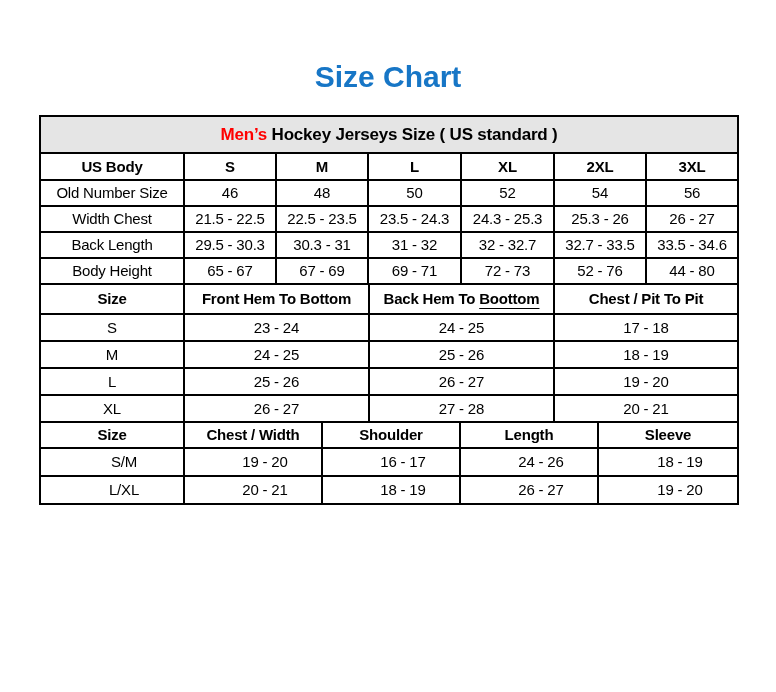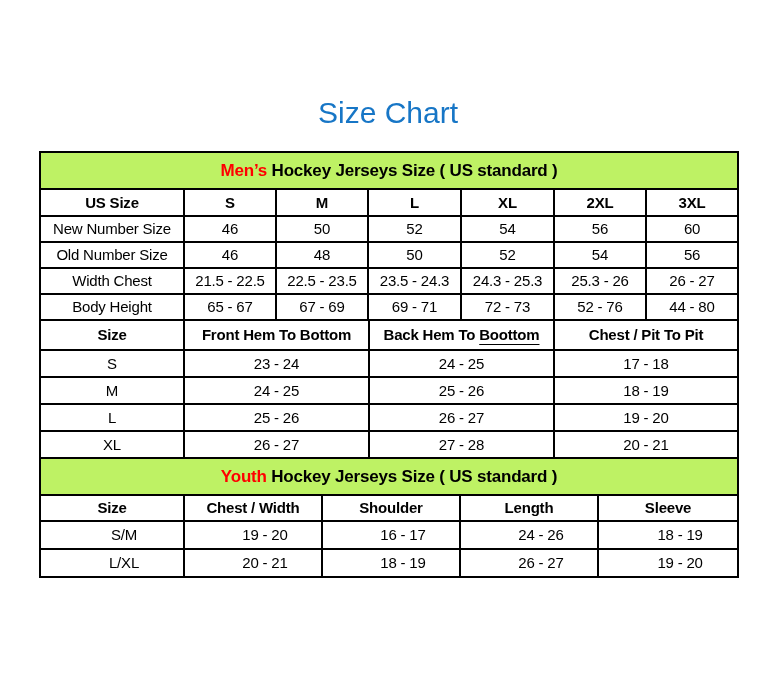--- a/index.html
+++ b/index.html
@@ -2,36 +2,36 @@
 <html><head>
 <meta charset="utf-8">
 <style>
   html,body{margin:0;padding:0;}
   body{
     width:776px;height:692px;background:#ffffff;
     font-family:"Liberation Sans",sans-serif;color:#000;
     -webkit-font-smoothing:antialiased;
   }
   .page-title{
-    margin:16px;padding-top:80px;text-align:center;
-    font-size:30px;line-height:34px;font-weight:400;
+    margin:0;padding-top:60px;text-align:center;
+    font-size:30px;line-height:34px;font-weight:700;
     letter-spacing:0;color:#1776C6;
   }
   .chart-wrap{margin:21px 0 0 39px;width:698px;}
   table{
     border-collapse:collapse;table-layout:fixed;width:698px;
     letter-spacing:-0.2px;
   }
   table + table{margin-top:-2px;}
   th,td{
     border:2px solid #000;padding:0;text-align:center;vertical-align:middle;
     font-size:15px;line-height:1.15;overflow:hidden;
   }
   tr.band td{
-    background:#bef264;height:35px;font-weight:700;font-size:17px;
+    background:#e5e5e5;height:35px;font-weight:700;font-size:17px;
   }
   .red{color:#FF0000;}
   tr.head th{font-weight:700;height:25px;}
   tr.data td{height:24px;font-weight:400;}
   td.rl{font-weight:700;}
   td.rl-plain{font-weight:400;}
   .womens tr.head th{height:28px;}
   .womens tr.data td{height:25px;}
   .youth tr.head th{height:24px;}
   .youth tr.data td{height:26px;padding-left:24px;}
@@ -59,54 +59,54 @@
         <col style="width:93px">
       <col style="width:93px">
         <col style="width:92px">
         <col style="width:92px">
     </colgroup>
     <tbody>
         <tr class="band">
       <td colspan="7"><span class="red">Men’s</span><span> Hockey Jerseys Size ( US standard )</span></td>
     </tr>
     <tr class="head">
-      <th>US Size</th>
+      <th>US Body</th>
       <th>S</th>
       <th>M</th>
       <th>L</th>
       <th>XL</th>
       <th>2XL</th>
       <th>3XL</th>
-    </tr>
-    <tr class="data">
-      <td class="rl-plain">New Number Size</td>
-      <td>46</td>
-      <td>50</td>
-      <td>52</td>
-      <td>54</td>
-      <td>56</td>
-      <td>60</td>
     </tr>
     <tr class="data">
       <td class="rl-plain">Old Number Size</td>
       <td>46</td>
       <td>48</td>
       <td>50</td>
       <td>52</td>
       <td>54</td>
       <td>56</td>
     </tr>
     <tr class="data">
       <td class="rl-plain">Width Chest</td>
       <td>21.5 - 22.5</td>
       <td>22.5 - 23.5</td>
       <td>23.5 - 24.3</td>
       <td>24.3 - 25.3</td>
       <td>25.3 - 26</td>
       <td>26 - 27</td>
+    </tr>
+    <tr class="data">
+      <td class="rl-plain">Back Length</td>
+      <td>29.5 - 30.3</td>
+      <td>30.3 - 31</td>
+      <td>31 - 32</td>
+      <td>32 - 32.7</td>
+      <td>32.7 - 33.5</td>
+      <td>33.5 - 34.6</td>
     </tr>
     <tr class="data">
       <td class="rl-plain">Body Height</td>
       <td>65 - 67</td>
       <td>67 - 69</td>
       <td>69 - 71</td>
       <td>72 - 73</td>
       <td>52 - 76</td>
       <td>44 - 80</td>
     </tr>
@@ -156,23 +156,20 @@
 
   <table class="youth">
     <colgroup>
       <col style="width:144px">
         <col style="width:138px">
         <col style="width:138px">
         <col style="width:138px">
         <col style="width:140px">
     </colgroup>
     <tbody>
-        <tr class="band">
-      <td colspan="5"><span class="red">Youth</span><span> Hockey Jerseys Size ( US standard )</span></td>
-    </tr>
     <tr class="head">
       <th>Size</th>
       <th>Chest / Width</th>
       <th>Shoulder</th>
       <th>Length</th>
       <th>Sleeve</th>
     </tr>
     <tr class="data">
       <td class="rl">S/M</td>
       <td>19 - 20</td>

